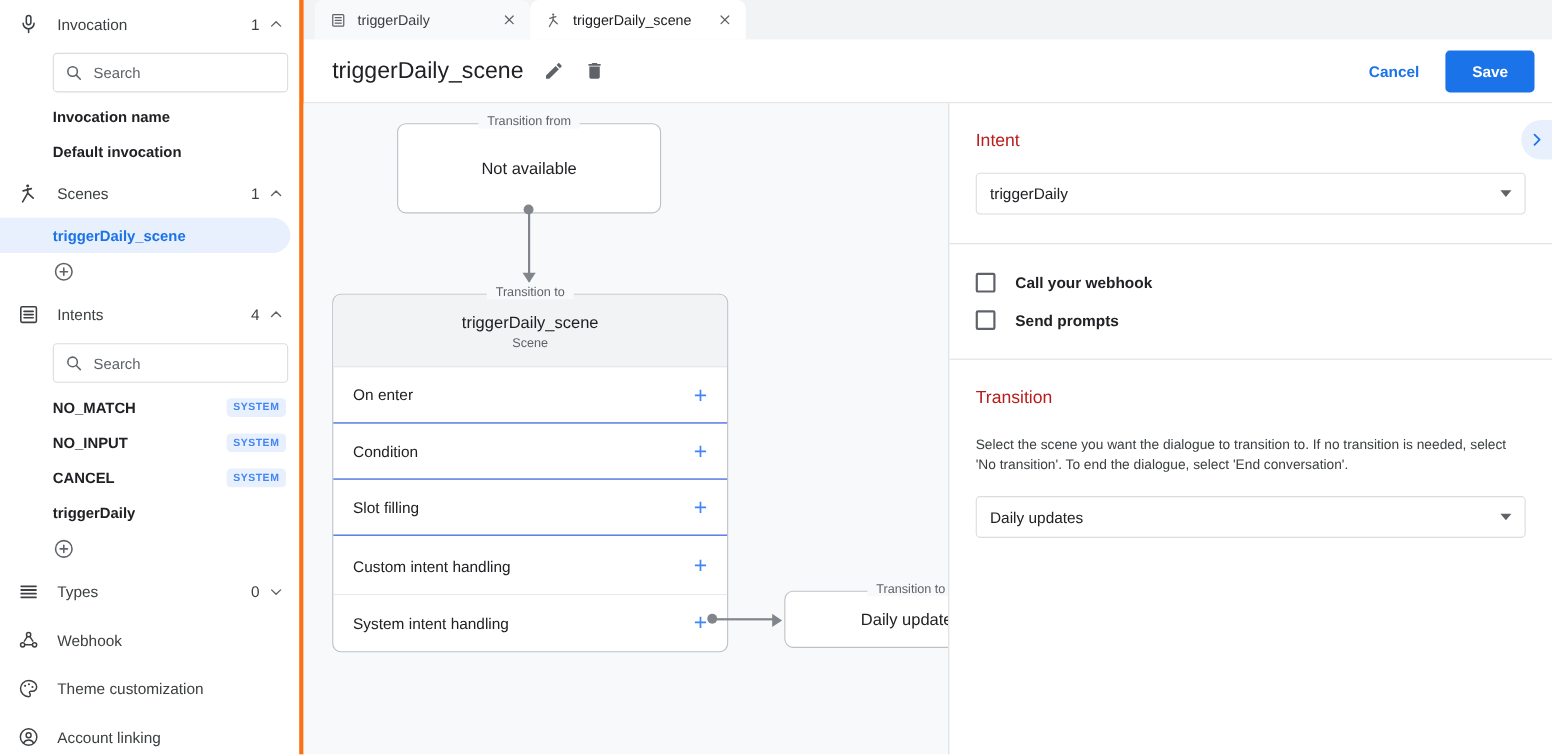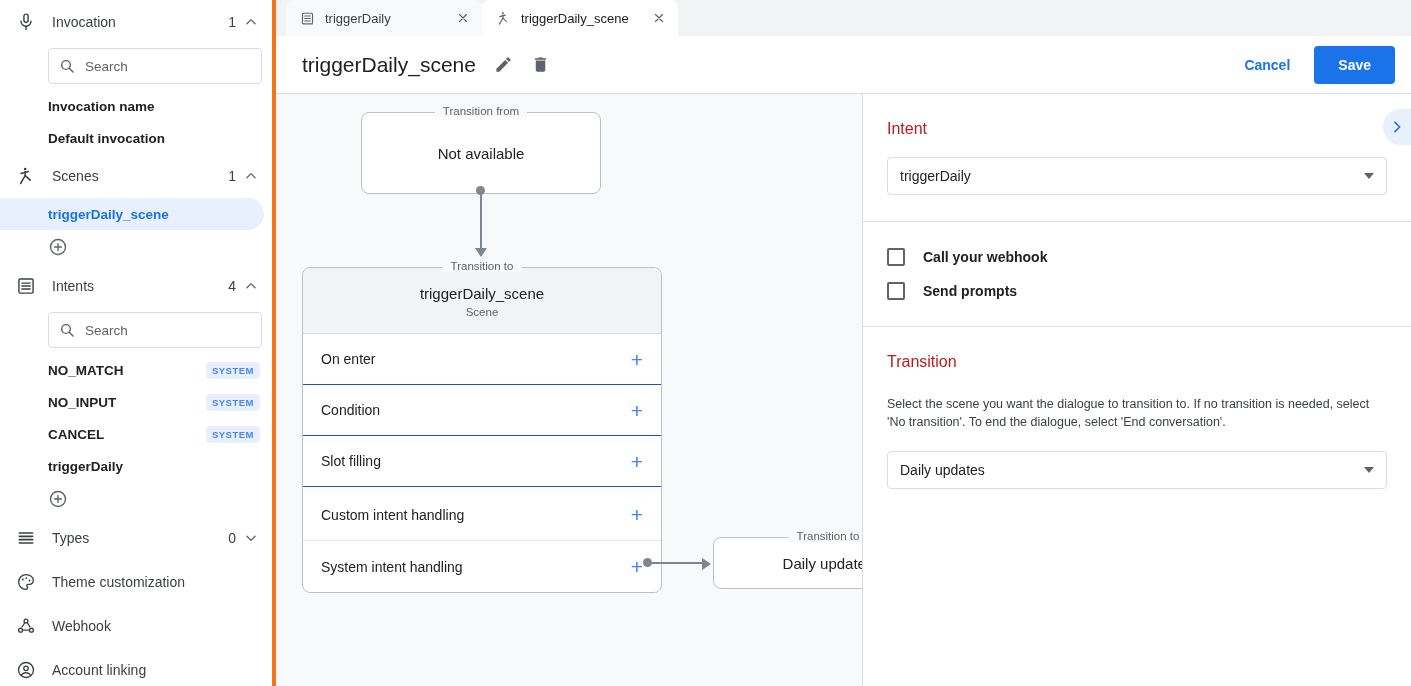--- a/index.html
+++ b/index.html
@@ -356,38 +356,38 @@
       <span class="chev">
         <svg width="14" height="14" viewBox="0 0 24 24" fill="none" stroke="currentColor" stroke-width="2.2" stroke-linecap="round" stroke-linejoin="round">
             <polyline points="5 9 12 16 19 9"></polyline>
           </svg>
       </span>
     </div>
 
     <div class="nav-item">
       <span class="nav-icon">
         <svg width="20" height="20" viewBox="0 0 24 24" fill="none" stroke="currentColor" stroke-width="1.6">
+          <circle cx="12" cy="6" r="2.3"></circle>
+            <circle cx="5.5" cy="17" r="2.3"></circle>
+            <circle cx="18.5" cy="17" r="2.3"></circle>
+          <path d="M10.6 8L7 13.5M13.4 8l3.6 5.5M8 17h8"></path>
+        </svg>
+      </span>
+      <span class="nav-label">Webhook</span>
+    </div>
+    <div class="nav-item">
+      <span class="nav-icon">
+        <svg width="20" height="20" viewBox="0 0 24 24" fill="none" stroke="currentColor" stroke-width="1.6">
           <path d="M12 3.2a8.8 8.8 0 1 0 0 17.6c1.3 0 1.9-.9 1.9-1.8 0-1.3-1-1.7-1-2.7 0-.8.6-1.4 1.5-1.4h1.7A4.7 4.7 0 0 0 20.8 10C20.8 6.3 16.9 3.2 12 3.2z"></path>
           <circle cx="8.2" cy="9" r="1.15" fill="currentColor" stroke="none"></circle>
           <circle cx="12.4" cy="7.3" r="1.15" fill="currentColor" stroke="none"></circle>
           <circle cx="16.2" cy="10.2" r="1.15" fill="currentColor" stroke="none"></circle>
         </svg>
       </span>
       <span class="nav-label">Theme customization</span>
-    </div>
-    <div class="nav-item">
-      <span class="nav-icon">
-        <svg width="20" height="20" viewBox="0 0 24 24" fill="none" stroke="currentColor" stroke-width="1.6">
-          <circle cx="12" cy="6" r="2.3"></circle>
-            <circle cx="5.5" cy="17" r="2.3"></circle>
-            <circle cx="18.5" cy="17" r="2.3"></circle>
-          <path d="M10.6 8L7 13.5M13.4 8l3.6 5.5M8 17h8"></path>
-        </svg>
-      </span>
-      <span class="nav-label">Webhook</span>
     </div>
     <div class="nav-item">
       <span class="nav-icon">
         <svg width="20" height="20" viewBox="0 0 24 24" fill="none" stroke="currentColor" stroke-width="1.6">
           <circle cx="12" cy="12" r="9"></circle>
             <circle cx="12" cy="10" r="2.7"></circle>
             <path d="M6.4 18.6a6.4 6.4 0 0 1 11.2 0"></path>
         </svg>
       </span>
       <span class="nav-label">Account linking</span>

